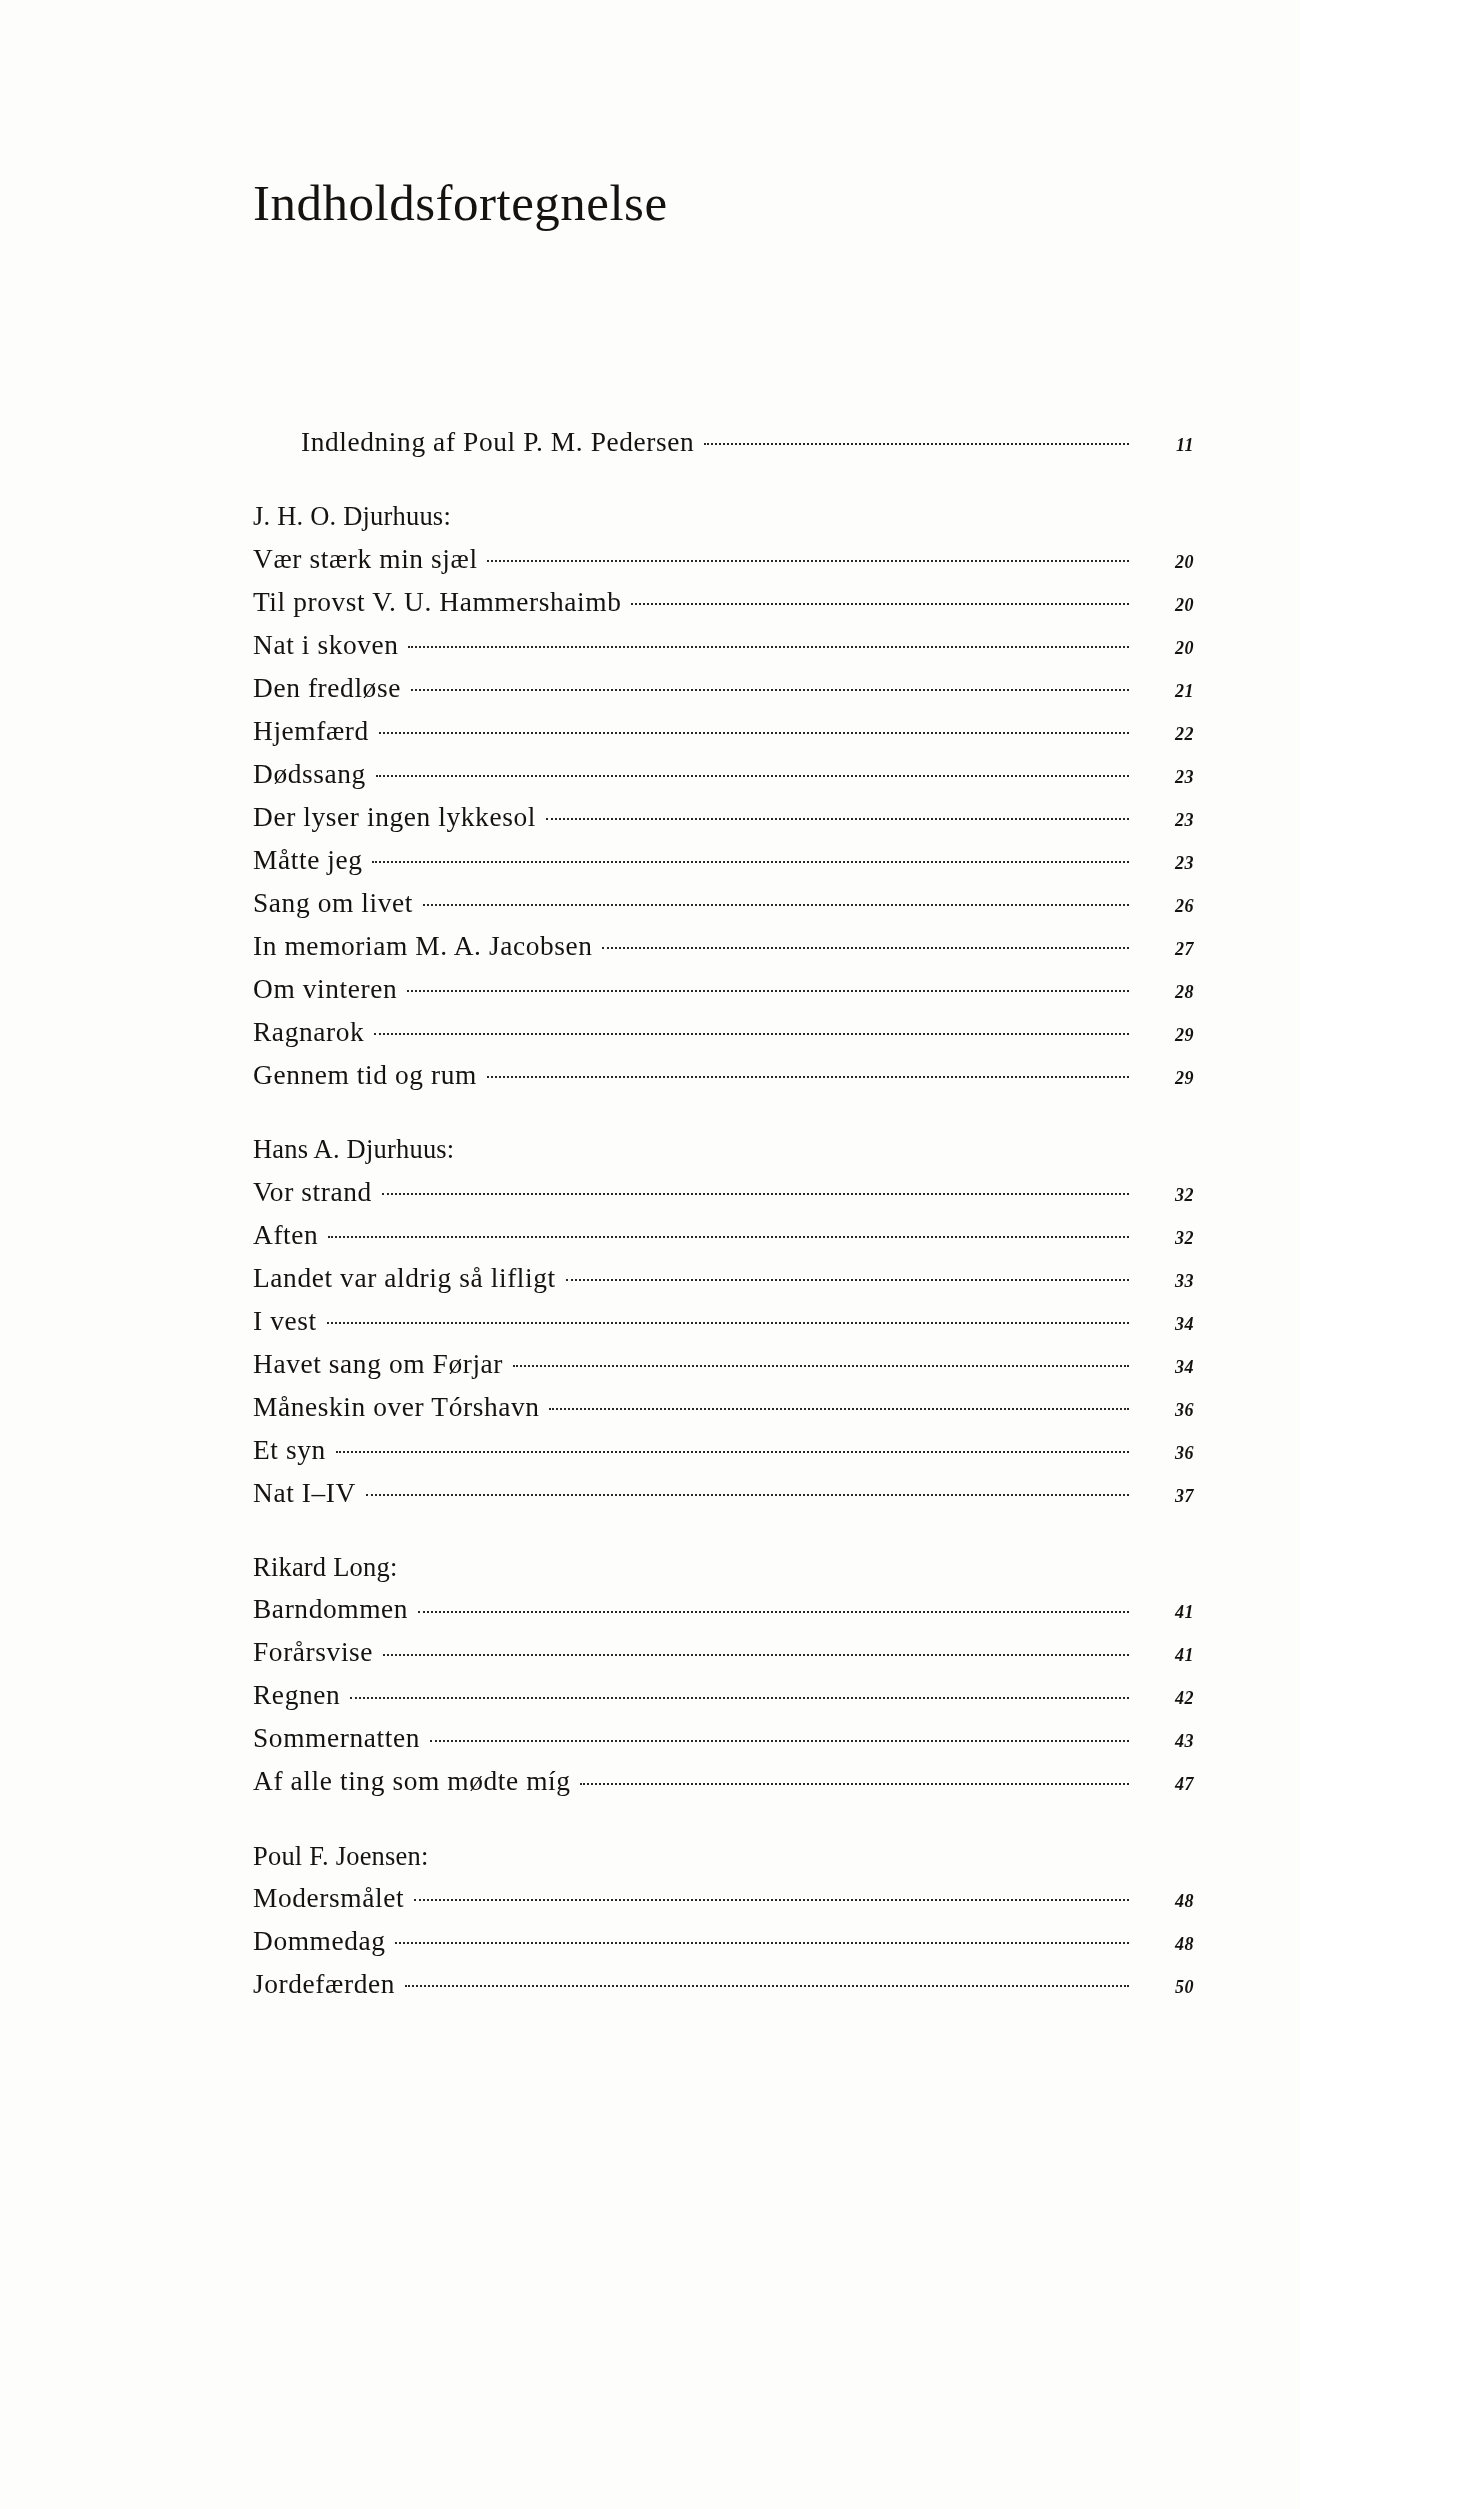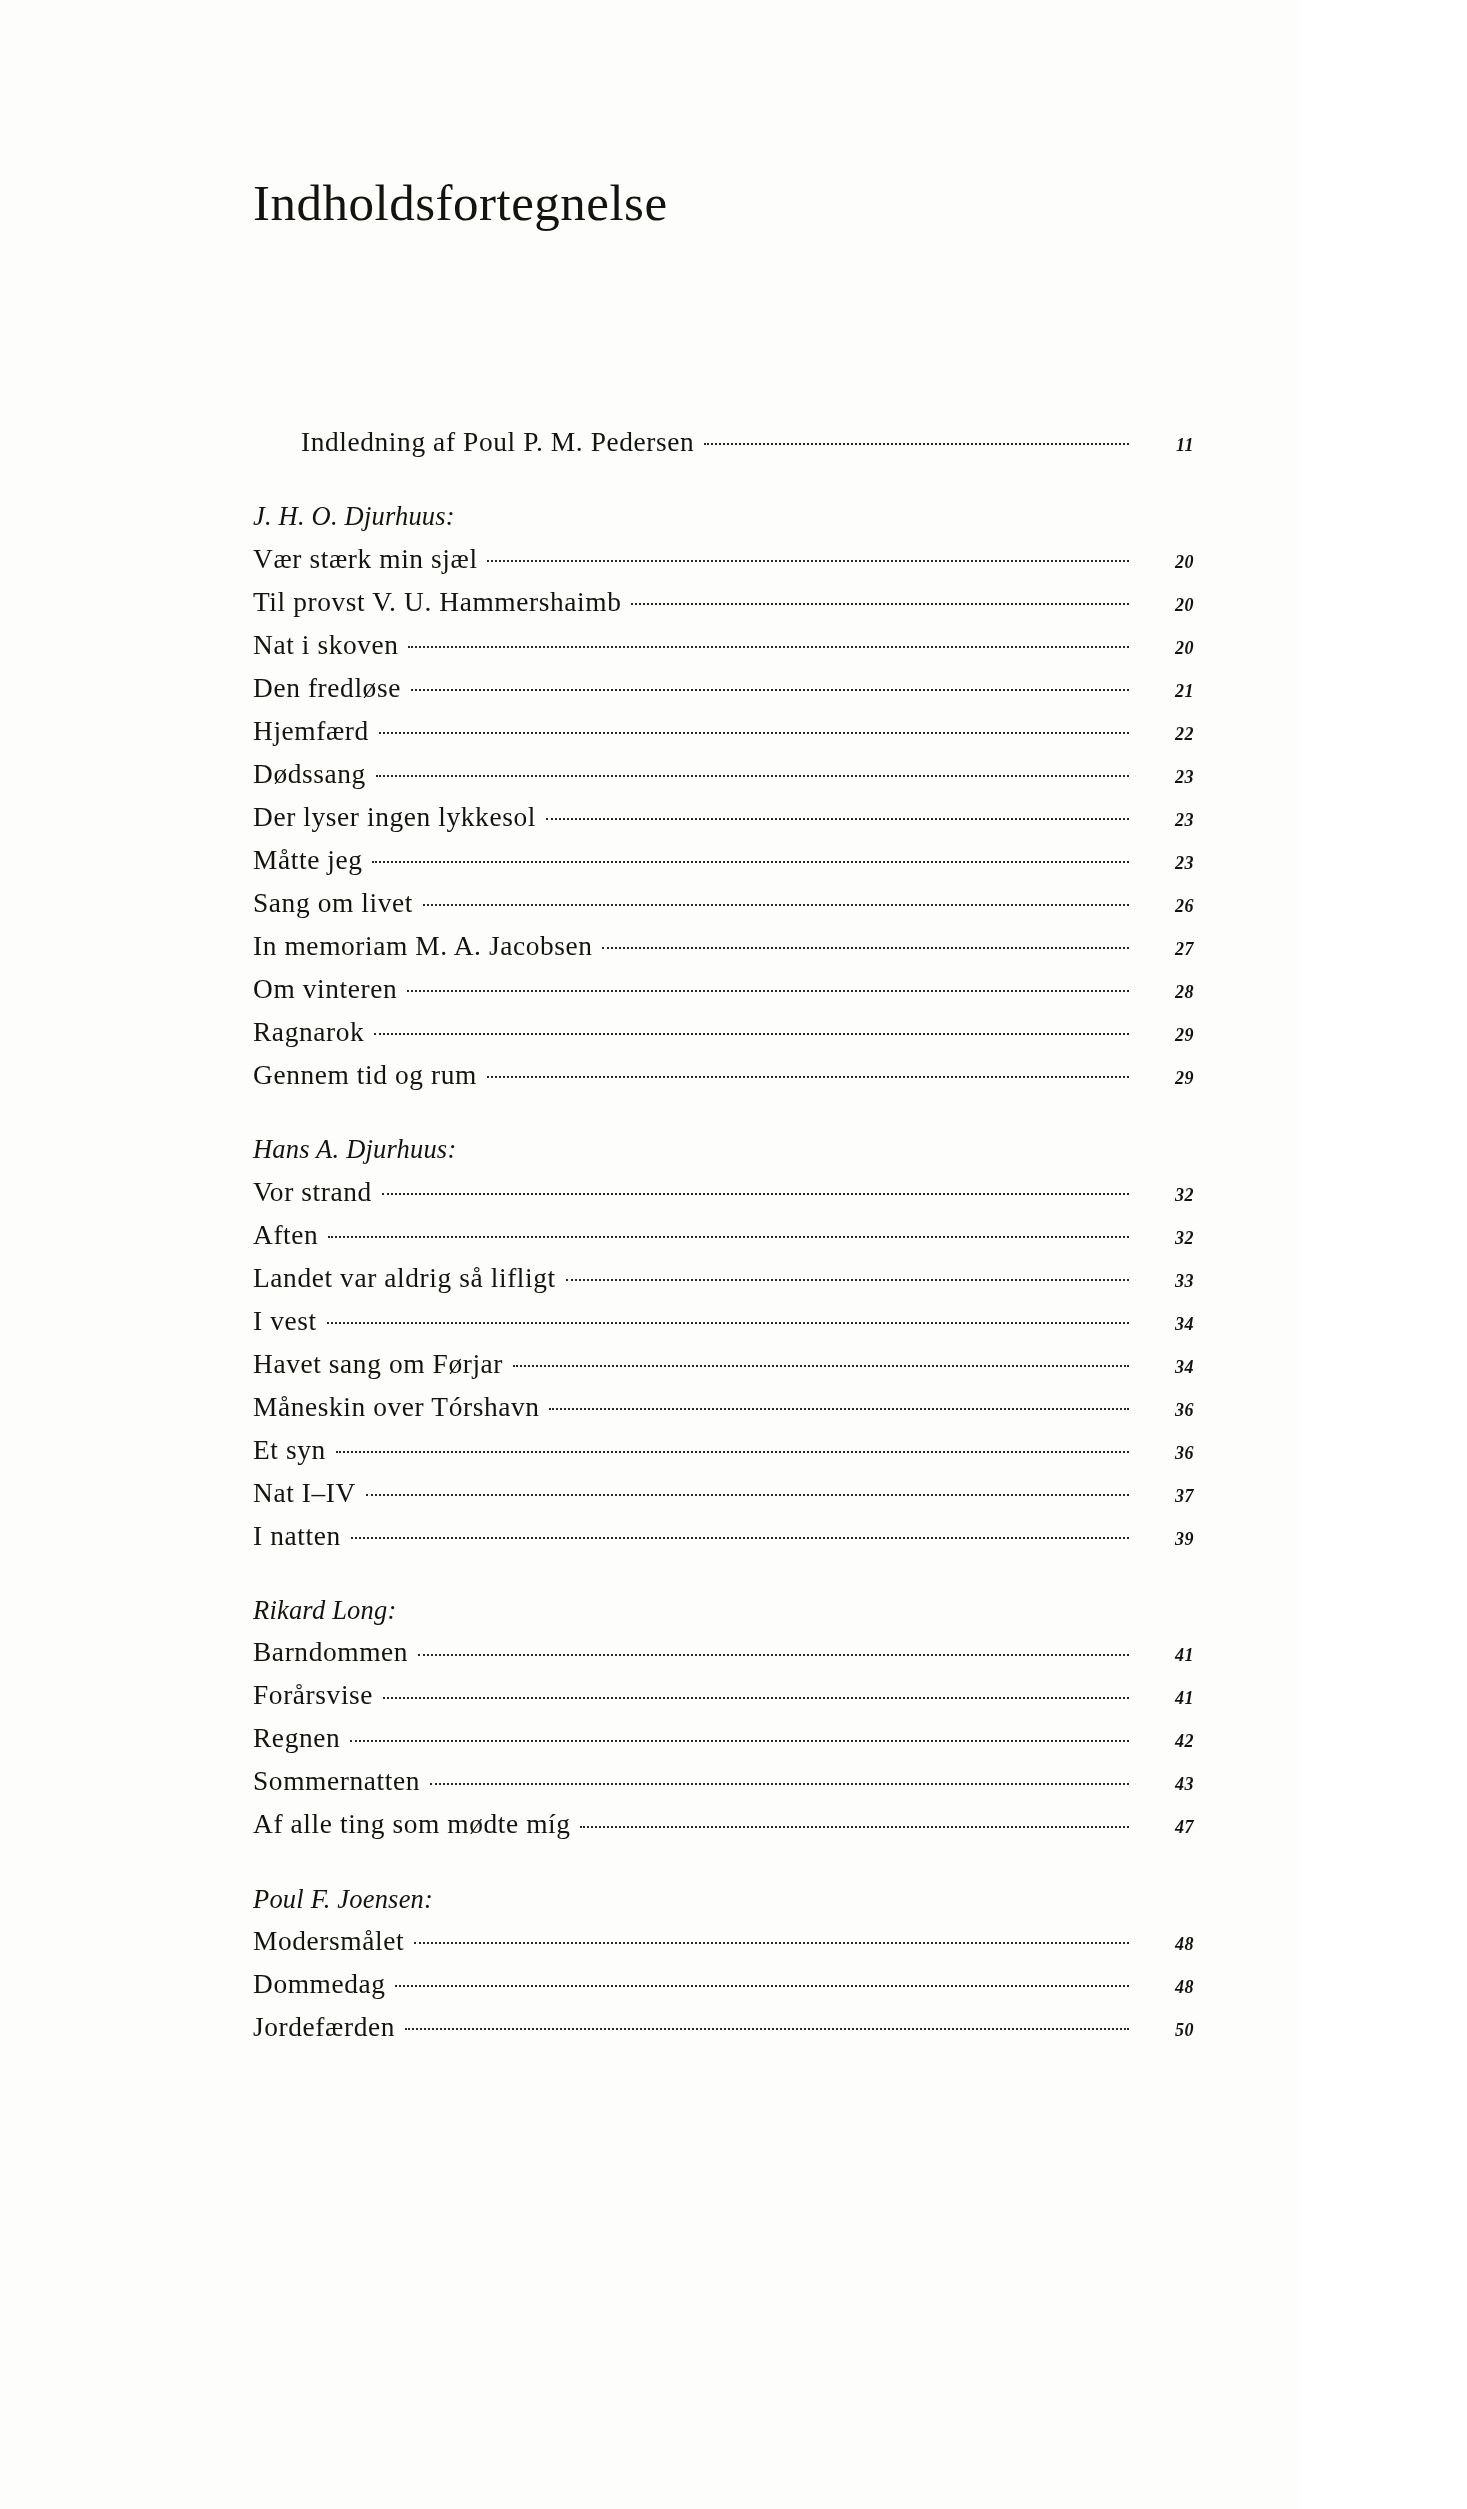--- a/index.html
+++ b/index.html
@@ -35,21 +35,20 @@
   .toc {
     position: absolute;
     left: 253px;
     top: 421px;
     width: 941px;
   }
   .group {
     margin-bottom: 0px;
   }
   .group-heading {
-    font-style: italic;
     font-size: 26.5px;
     color: #15130f;
     margin: 0 0 5.9px 0;
     letter-spacing: 0.2px;
   }
   .entry {
     display: flex;
     align-items: baseline;
     font-size: 27.4px;
     line-height: 1.0;
@@ -205,25 +204,20 @@
       <div class="entry">
         <span class="label">Et syn</span>
         <span class="leader"></span>
         <span class="page-num">36</span>
       </div>
       <div class="entry">
         <span class="label">Nat I–IV</span>
         <span class="leader"></span>
         <span class="page-num">37</span>
       </div>
-      <div class="entry">
-        <span class="label">I natten</span>
-        <span class="leader"></span>
-        <span class="page-num">39</span>
-      </div>
     </div>
 
     <div class="spacer-lg"></div>
 
     <div class="group">
       <div class="group-heading">Rikard Long:</div>
       <div class="entry">
         <span class="label">Barndommen</span>
         <span class="leader"></span>
         <span class="page-num">41</span>

